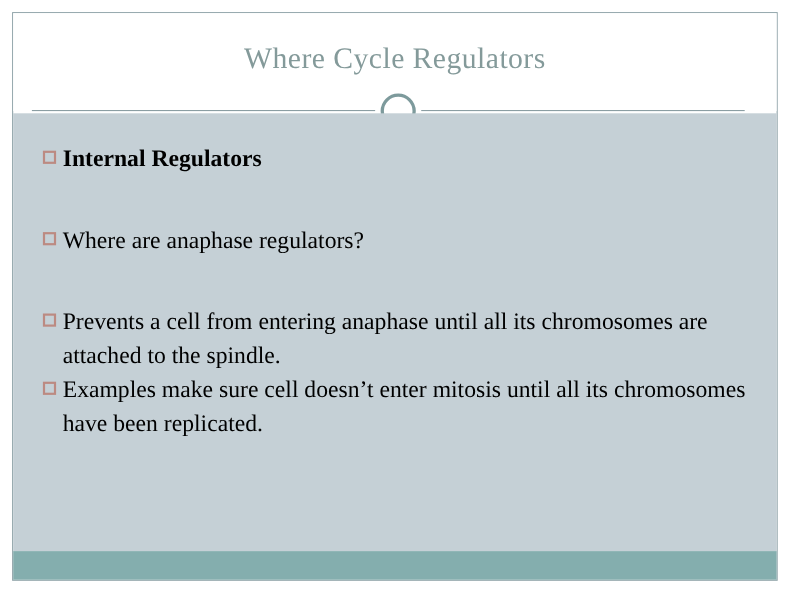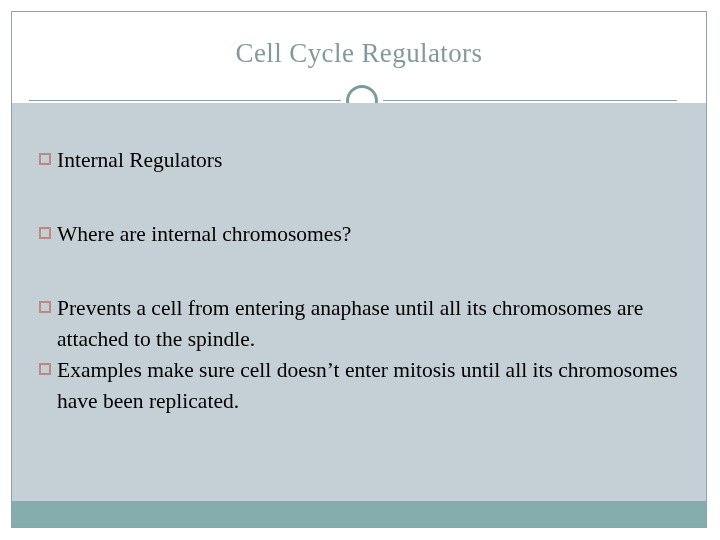--- a/index.html
+++ b/index.html
@@ -142,51 +142,51 @@
     box-sizing: border-box;
     border: 2px solid #bc8a82;
     background: transparent;
   }
 
   .bullet .text {
     display: block;
   }
 
   
-  .bullet.b1 { margin-top: 24px; margin-bottom: 43px; }
+  .bullet.b1 { margin-top: 8px; margin-bottom: 43px; font-weight: bold; }
   .bullet.b2 { margin-bottom: 43px; }
   .bullet.b3 { margin-bottom: 40px; }
   .bullet.b4 { margin-bottom: 0; }
 </style>
 </head>
 <body>
 
 <div class="slide">
 
   <div class="slide-frame"></div>
 
   <div class="title-band"></div>
 
-  <div class="slide-title">Cell Cycle Regulators</div>
+  <div class="slide-title">Where Cycle Regulators</div>
 
   <div class="title-rule"></div>
   <div class="title-ring"></div>
 
   <div class="content-band"></div>
 
   <div class="bullet-list">
 
     <div class="bullet b1">
       <span class="marker"></span>
       <span class="text">Internal Regulators</span>
     </div>
 
     <div class="bullet b2">
       <span class="marker"></span>
-      <span class="text">Where are internal chromosomes?</span>
+      <span class="text">Where are anaphase regulators?</span>
     </div>
 
     <div class="bullet b4">
       <span class="marker"></span>
       <span class="text">Prevents a cell from entering anaphase until all its chromosomes are attached to the spindle.</span>
     </div>
 
     <div class="bullet b3">
       <span class="marker"></span>
       <span class="text">Examples make sure cell doesn’t enter mitosis until all its chromosomes have been replicated.</span>

